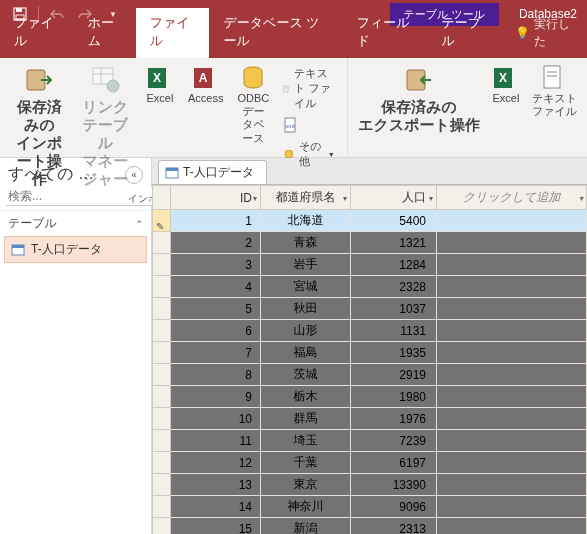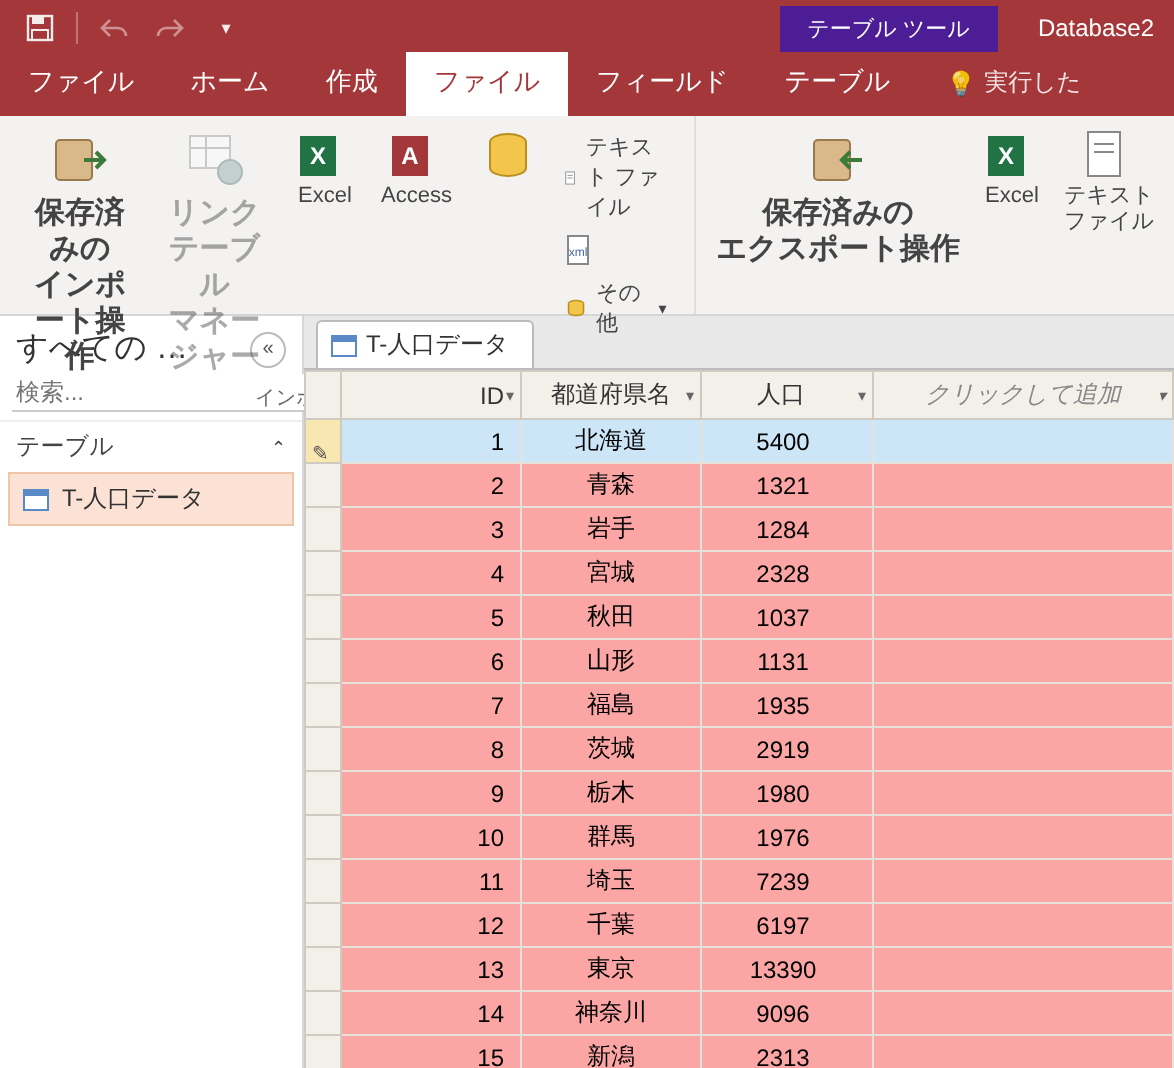--- a/index.html
+++ b/index.html
@@ -40,29 +40,29 @@
 .search-row { display:flex; align-items:center; padding:0 6px 4px; gap:2px;}
 .search-row input { flex:1; border:none; border-bottom:1px solid #ccc; font-size:12px; padding:2px; outline:none; color:#888;}
 .search-row .mag { color:#888; font-size:12px;}
 .nav-group { padding:4px 8px 2px; font-size:12px; color:#444; display:flex; align-items:center; justify-content:space-between; border-top:1px solid #eee;}
 .nav-item { margin:2px 4px; padding:4px 6px; background:#fbe2d5; border:1px solid #f0c4a8; font-size:12px; color:#333; display:flex; align-items:center; gap:6px;}
 .tblicon{width:14px;height:14px;}
 
 .docarea { flex:1; display:flex; flex-direction:column; background:#e8e8e8;}
 .doctab { display:flex; padding-top:2px; background:#e8e8e8;}
 .doctab-inner { background:#fff; border:1px solid #bbb; border-bottom:none; padding:3px 12px 3px 6px; font-size:12px; display:flex; align-items:center; gap:4px; color:#333; margin-left:6px; border-radius:3px 3px 0 0;}
-.grid { flex:1; overflow:hidden; background:#fca5a5; border-top:1px solid #bbb; position:relative;}
+.grid { flex:1; overflow:hidden; background:#737373; border-top:1px solid #bbb; position:relative;}
 table { border-collapse:collapse; width:100%; font-size:12px; }
 th { background:#f3efe9; border:1px solid #cfcac2; padding:3px 4px; font-weight:normal; color:#333; position:relative; }
 th .dd { position:absolute; right:3px; top:50%; transform:translateY(-50%); font-size:8px; color:#666;}
 td { border:1px solid #e6e2da; padding:2px 6px; height:18px; }
 .rowhdr { width:18px; background:#f3efe9; border:1px solid #cfcac2;}
 .col-id { width:90px; text-align:right; padding-right:8px;}
 .col-pref { width:90px;text-align:center; }
-.col-pop { width:86px; text-align:center; padding-right:10px;}
+.col-pop { width:86px; text-align:right; padding-right:10px;}
 .col-add { font-style:italic; color:#888; }
 tr.sel td { background:#cde6f7; }
 tr.sel .rowhdr { background:#f8e7b0;}
 .pencil { color:#555; font-size:10px; position:absolute; left:3px;}
 
 svg { display:block; }
 </style>
 </head>
 <body>
 
@@ -90,22 +90,22 @@
   </div>
   <div class="title-center">
     <div class="title-tools">テーブル ツール</div>
     <div class="title-db">Database2</div>
   </div>
 </div>
 
 <div class="tabbar">
   <div class="tab">ファイル</div>
   <div class="tab">ホーム</div>
-  <div class="tab">作成</div>
   <div class="tab active">ファイル</div>
+  <div class="tab">データベース ツール</div>
   <div class="tab">フィールド</div>
   <div class="tab">テーブル</div>
   <div class="tab tell">
       <span>💡</span>
       <span>実行した</span>
     </div>
 </div>
 
 <div class="ribbon">
   <div class="rgroup" style="flex:1; padding:4px 10px;">
@@ -140,20 +140,22 @@
             <rect x="2" y="4" width="18" height="20" fill="#a4373a"></rect>
             <text x="11" y="18" fill="#fff" font-size="12" text-anchor="middle" font-weight="bold">A</text>
           </svg>
         <div class="lbl">Access</div>
       </div>
       <div class="btn-med">
         <svg class="ic" viewBox="0 0 28 28">
             <ellipse cx="14" cy="7" rx="9" ry="4" fill="#f3c54a" stroke="#b89020"></ellipse>
             <path d="M5 7 V20 A9 4 0 0 0 23 20 V7" fill="#f3c54a" stroke="#b89020"></path>
           </svg>
+        <div class="lbl" style="white-space:pre-line;">ODBC
+データベース</div>
       </div>
       <div style="display:flex;flex-direction:column;gap:2px;padding-top:2px;">
         <div class="btn-sm">
             <svg class="ic" viewBox="0 0 16 16">
               <rect x="2" y="1" width="10" height="14" fill="#fff" stroke="#888"></rect>
               <line x1="4" y1="5" x2="10" y2="5" stroke="#888"></line>
               <line x1="4" y1="8" x2="10" y2="8" stroke="#888"></line>
             </svg>
             <span>テキスト ファイル</span>
           </div>

